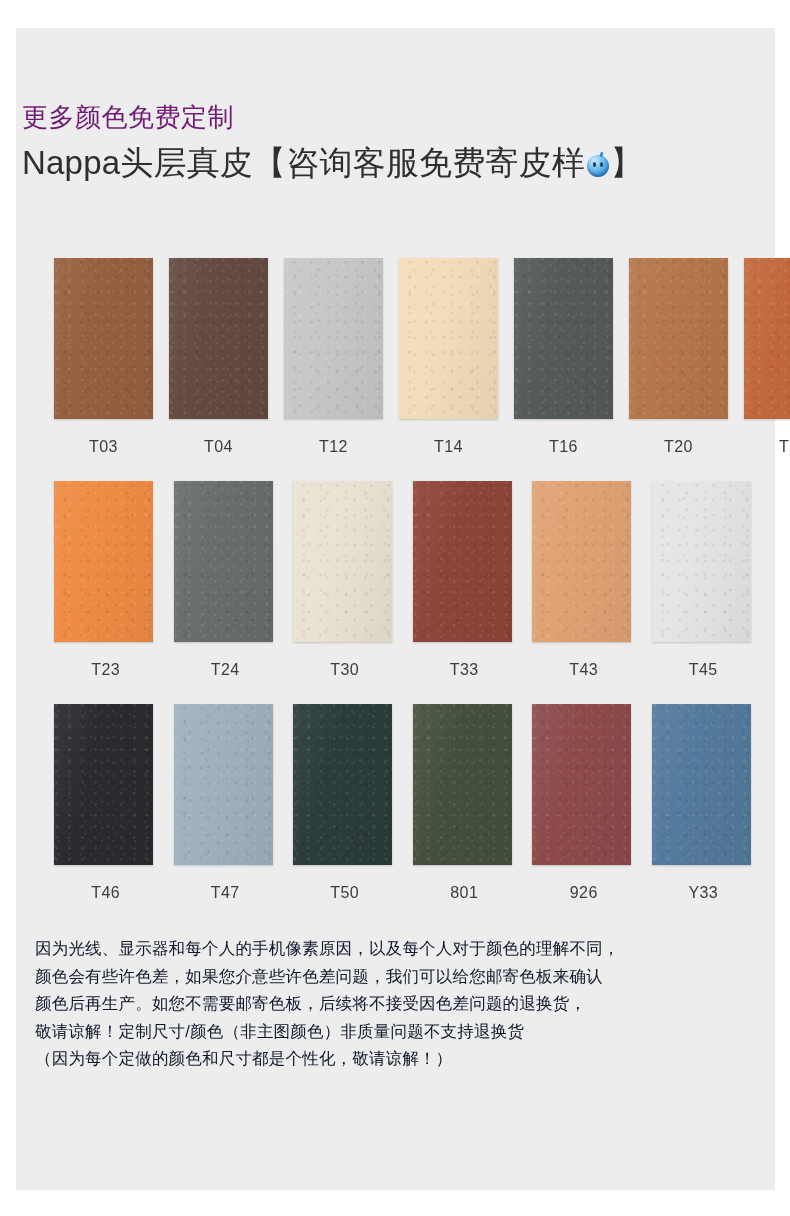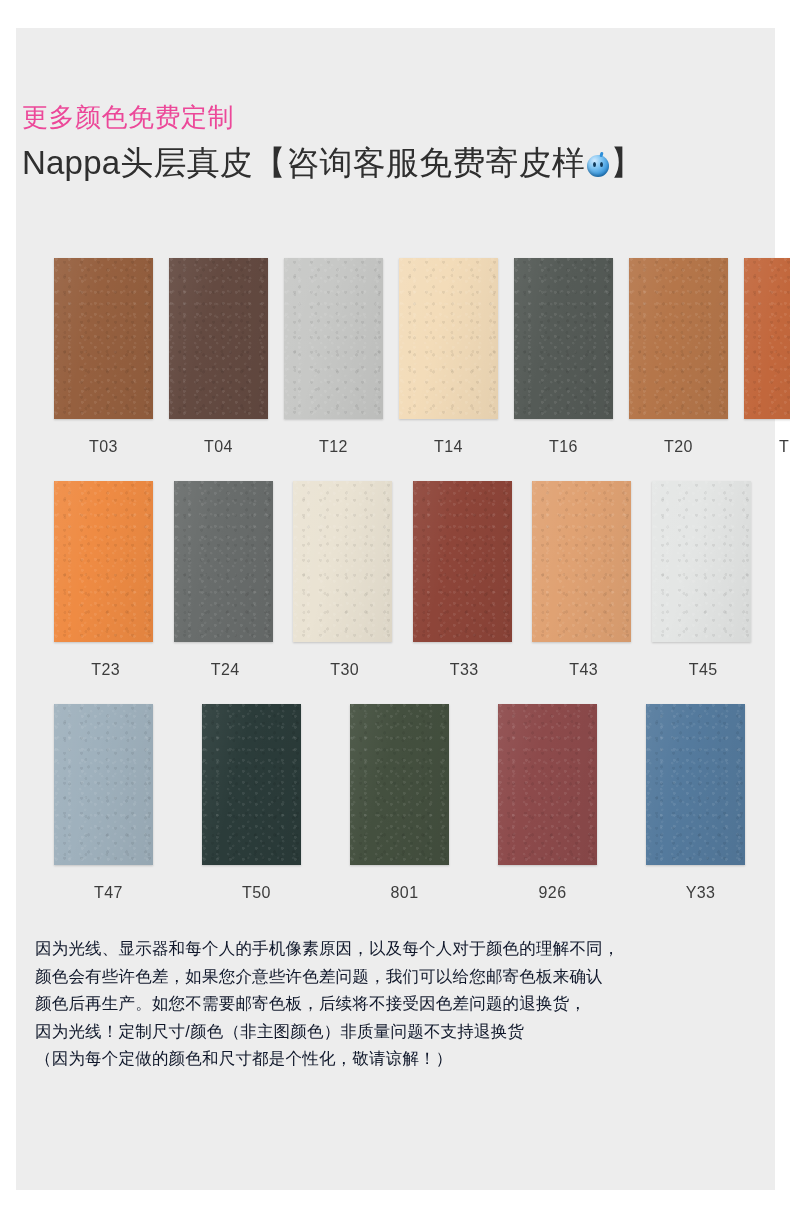--- a/index.html
+++ b/index.html
@@ -32,21 +32,21 @@
   
   .headings {
     position: absolute;
     left: 22px;
     top: 100px;
     width: 720px;
   }
   .heading-1 {
     font-size: 26px;
     line-height: 34px;
-    color: #ec4899;
+    color: #701a75;
     letter-spacing: 0.5px;
     font-weight: 400;
     white-space: nowrap;
   }
   .heading-2 {
     margin-top: 12px;
     font-size: 33px;
     line-height: 34px;
     color: #2f2f2f;
     letter-spacing: 0.2px;
@@ -234,20 +234,24 @@
         <div class="swatch-label">T43</div>
       </div>
       <div class="cell">
         <div class="swatch" style="background-color: rgb(228, 230, 229);"></div>
         <div class="swatch-label">T45</div>
       </div>
     </div>
 
     <div class="row">
       <div class="cell">
+        <div class="swatch" style="background-color: rgb(43, 42, 47);"></div>
+        <div class="swatch-label">T46</div>
+      </div>
+      <div class="cell">
         <div class="swatch" style="background-color: rgb(159, 177, 189);"></div>
         <div class="swatch-label">T47</div>
       </div>
       <div class="cell">
         <div class="swatch" style="background-color: rgb(43, 60, 58);"></div>
         <div class="swatch-label">T50</div>
       </div>
       <div class="cell">
         <div class="swatch" style="background-color: rgb(68, 80, 63);"></div>
         <div class="swatch-label">801</div>
@@ -260,16 +264,16 @@
         <div class="swatch" style="background-color: rgb(84, 122, 157);"></div>
         <div class="swatch-label">Y33</div>
       </div>
     </div>
   </div>
 
   <div class="notice">
     <div class="notice-line">因为光线、显示器和每个人的手机像素原因，以及每个人对于颜色的理解不同，</div>
     <div class="notice-line">颜色会有些许色差，如果您介意些许色差问题，我们可以给您邮寄色板来确认</div>
     <div class="notice-line">颜色后再生产。如您不需要邮寄色板，后续将不接受因色差问题的退换货，</div>
-    <div class="notice-line">因为光线！定制尺寸/颜色（非主图颜色）非质量问题不支持退换货</div>
+    <div class="notice-line">敬请谅解！定制尺寸/颜色（非主图颜色）非质量问题不支持退换货</div>
     <div class="notice-line">（因为每个定做的颜色和尺寸都是个性化，敬请谅解！）</div>
   </div>
 </div>
 
 </body></html>

